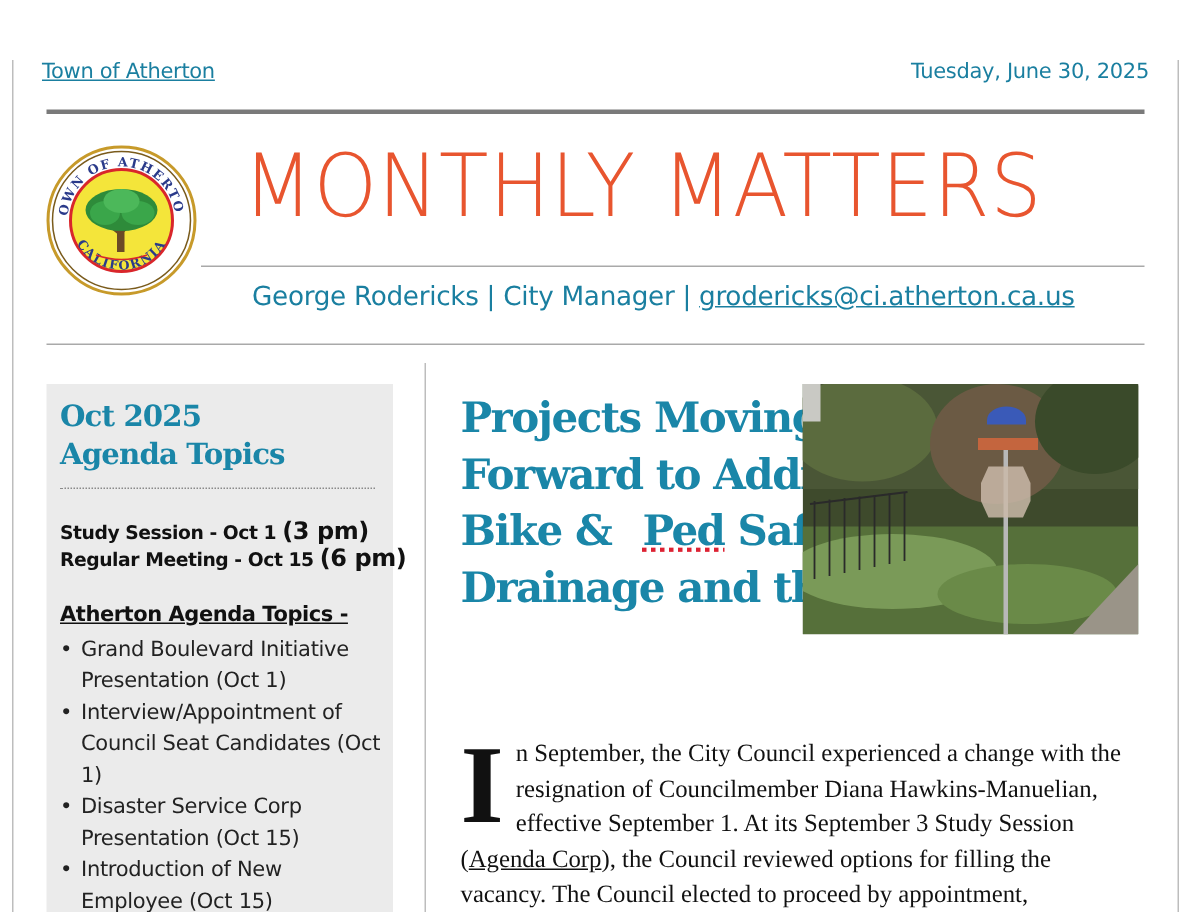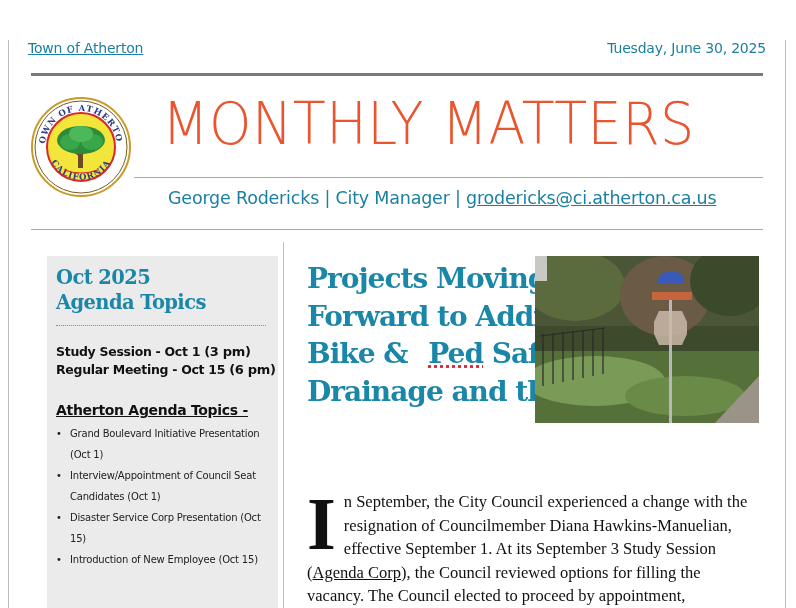--- a/index.html
+++ b/index.html
@@ -13,28 +13,28 @@
 
   .logo { position: absolute; left: 30px; top: 96px; width: 102px; height: 102px; }
   .masthead { position: absolute; left: 162px; top: 90px; font-family: "DejaVu Sans", sans-serif; font-weight: 200; font-size: 58px; color: #e8552f; letter-spacing: 0.5px; transform: scaleX(0.93); transform-origin: left top; -webkit-text-stroke: 0; font-stretch: condensed; }
   .rule-mid { position: absolute; left: 134px; top: 177px; width: 629px; height: 1px; background: #a9a9a9; }
   .byline { position: absolute; left: 168px; top: 188px; font-size: 17.5px; color: #1a7fa0; letter-spacing: -0.2px; white-space: nowrap; }
   .byline a { color: #1a7fa0; text-decoration: underline; }
   .rule-bot { position: absolute; left: 31px; top: 229px; width: 732px; height: 1px; background: #a9a9a9; }
 
   .col-divider { position: absolute; left: 283px; top: 242px; width: 1px; height: 366px; background: #bdbdbd; }
 
-  .sidebar { position: absolute; left: 47px; top: 256px; width: 231px; height: 352px; background: #ebebeb; }
+  .sidebar { position: absolute; left: 31px; top: 256px; width: 231px; height: 352px; background: #ebebeb; }
   .sidebar-title { position: absolute; left: 9px; top: 9px; font-family: "DejaVu Serif", serif; font-weight: bold; font-size: 19.5px; line-height: 25px; color: #1a86a8; letter-spacing: -0.6px; }
   .dotted { position: absolute; left: 9px; top: 69px; width: 210px; border-top: 1px dotted #8a8a8a; }
   .meeting { position: absolute; left: 9px; font-size: 12.5px; font-weight: bold; color: #111; letter-spacing: -0.3px; white-space: nowrap; }
-  .meeting small { font-size: 13px; margin-top: 24px; }
+  .meeting small { font-size: 16px; margin-top: 24px; }
   .tentative { position: absolute; left: 9px; top: 146px; font-size: 14px; font-weight: bold; color: #111; text-decoration: underline; letter-spacing: -0.3px; }
   .topic-list { position: absolute; left: 9px; top: 167px; width: 215px; margin: 0; padding: 0; list-style: none; }
-  .topic-list li { position: relative; padding-left: 14px; font-size: 10px; line-height: 21px; color: #222; letter-spacing: -0.2px; }
+  .topic-list li { position: relative; padding-left: 14px; font-size: 14px; line-height: 21px; color: #222; letter-spacing: -0.2px; }
   .topic-list li::before { content: "•"; position: absolute; left: 0; top: 0; }
 
   .headline { position: absolute; left: 307px; top: 260px; width: 360px; font-family: "DejaVu Serif", serif; font-weight: bold; font-size: 28px; line-height: 37.5px; color: #1a86a8; letter-spacing: -1px; }
   .headline .spell { text-decoration: underline dotted #d23; margin-left: 12px; }
   .photo { position: absolute; left: 535px; top: 256px; width: 224px; height: 167px; overflow: hidden; }
 
   .body-text { position: absolute; left: 307px; top: 490px; width: 450px; font-family: "Liberation Serif", serif; font-size: 16.5px; line-height: 23.5px; color: #111; }
   .dropcap { float: left; font-family: "Liberation Serif", serif; font-size: 74px; line-height: 60px; font-weight: bold; margin: 4px 8px 0 0; color: #111; }
   .body-text a { color: #111; text-decoration: underline; }
 </style>

